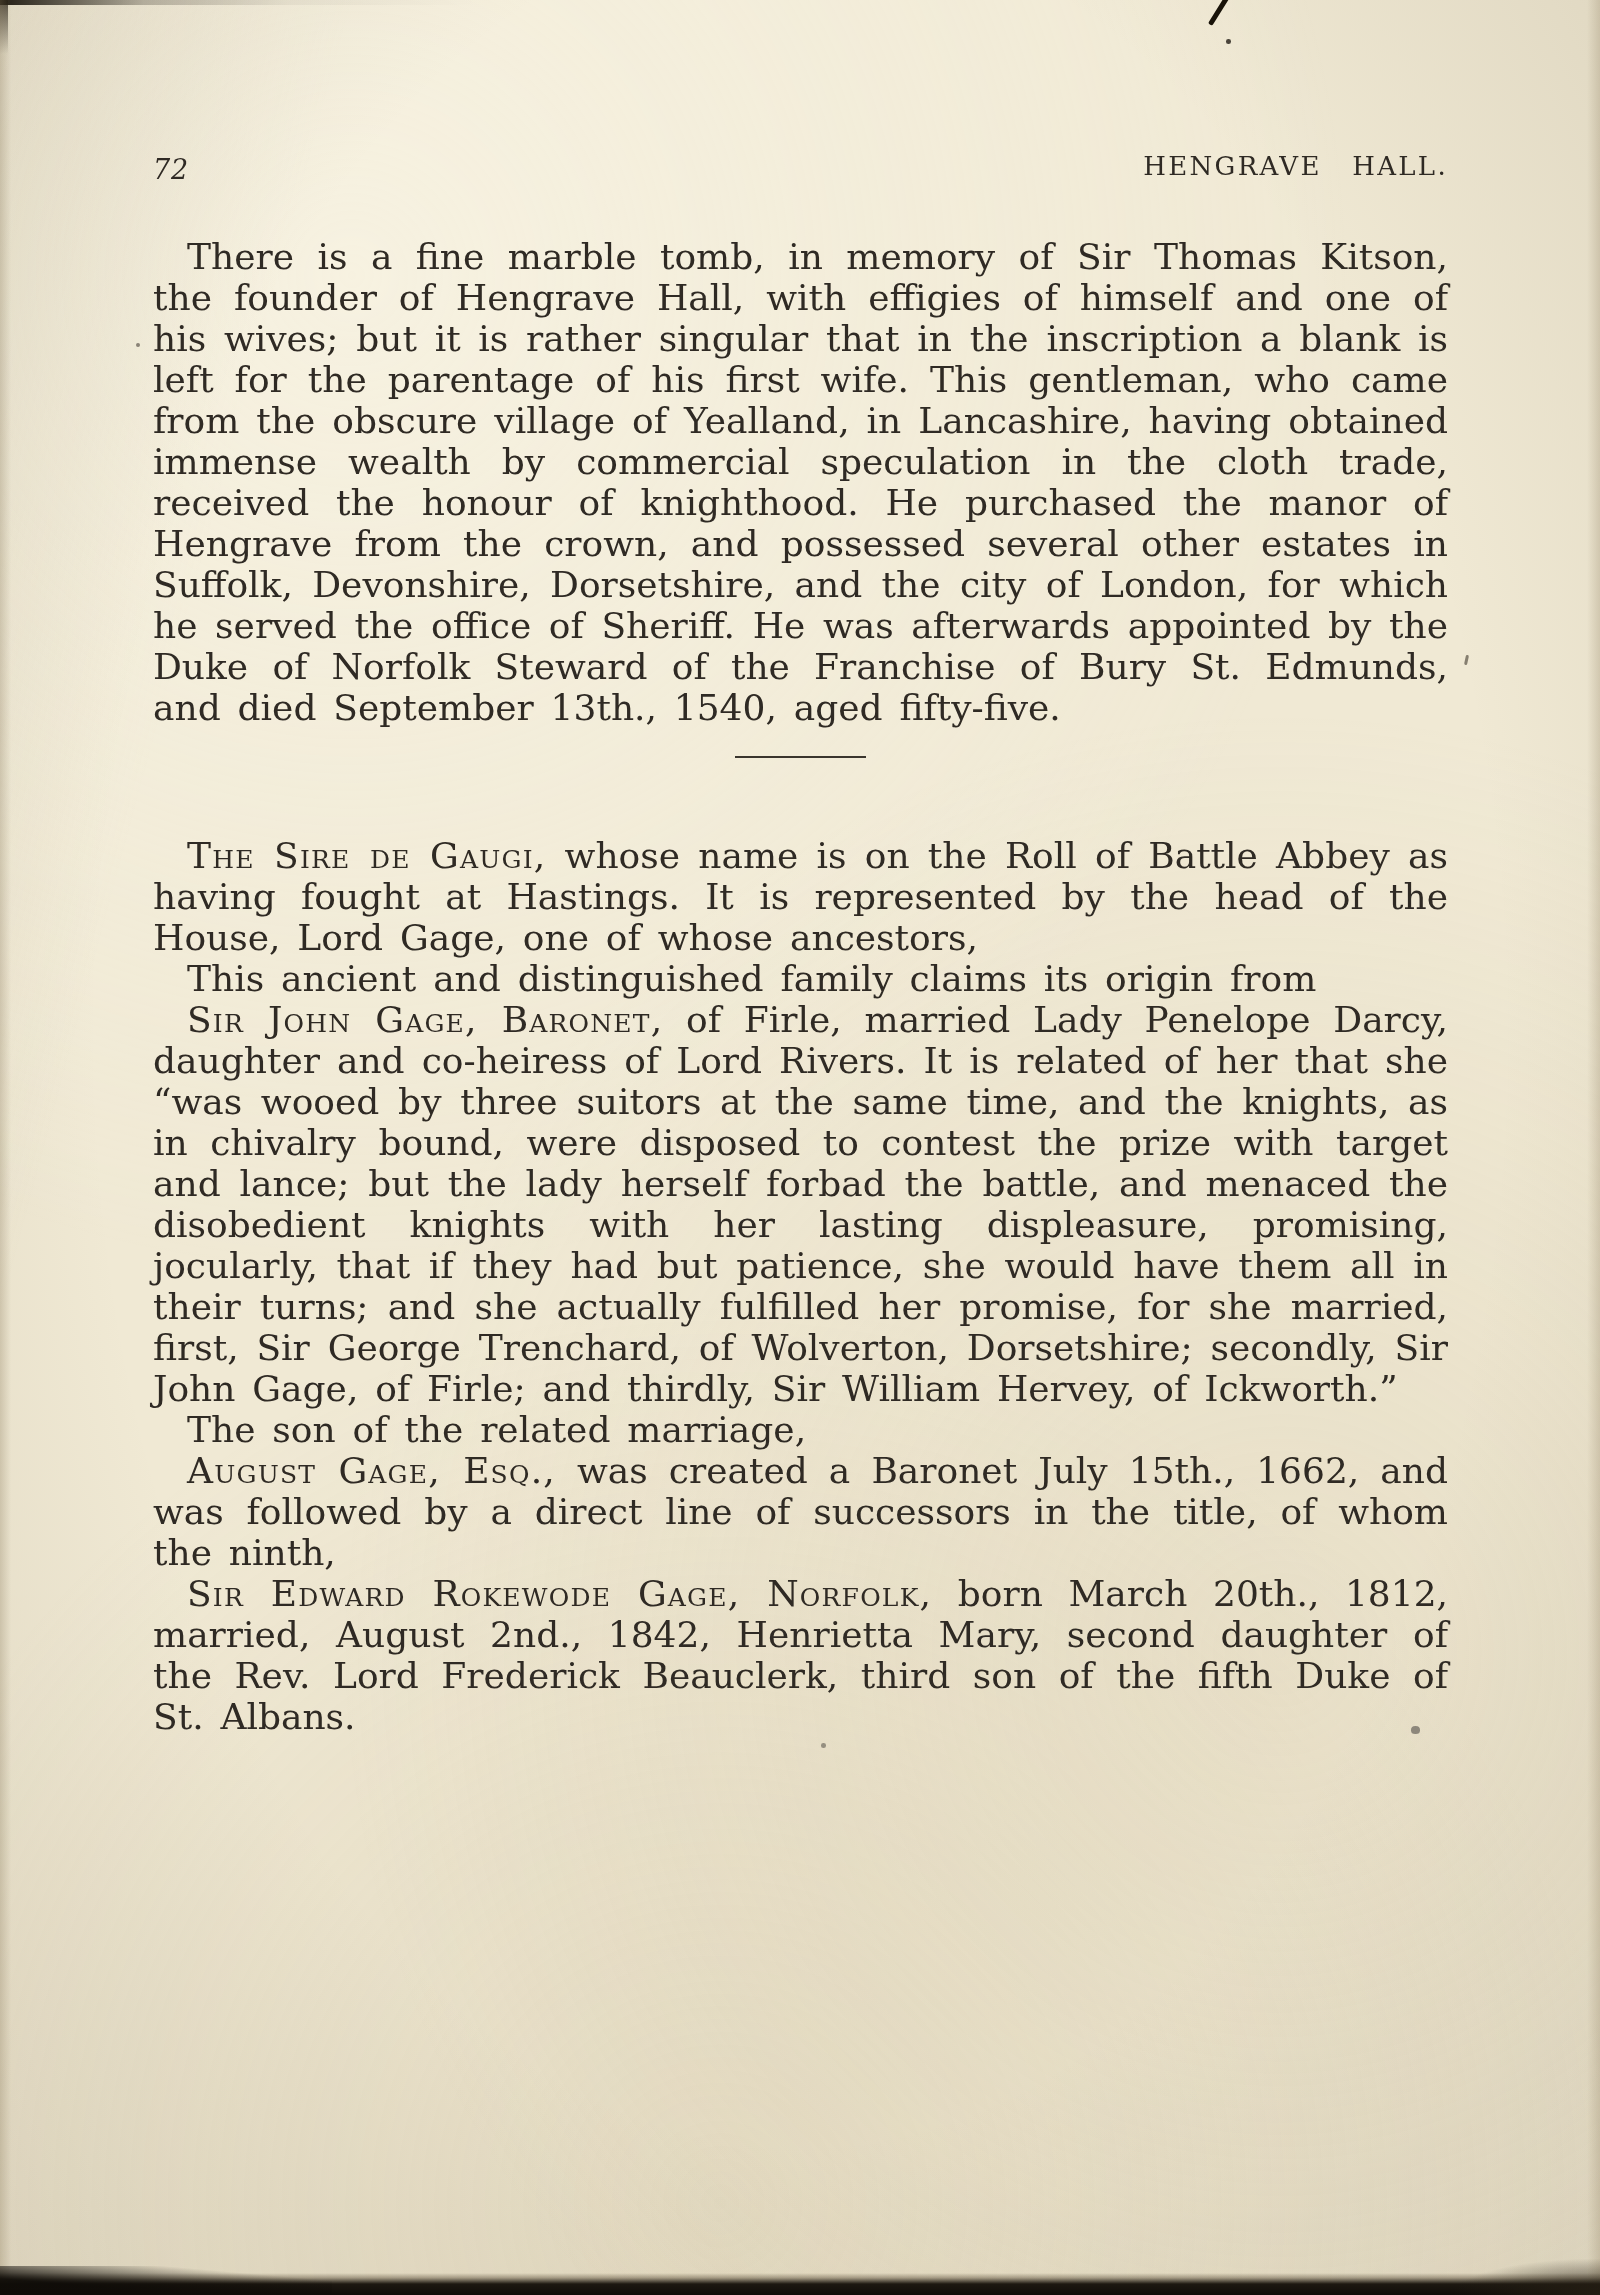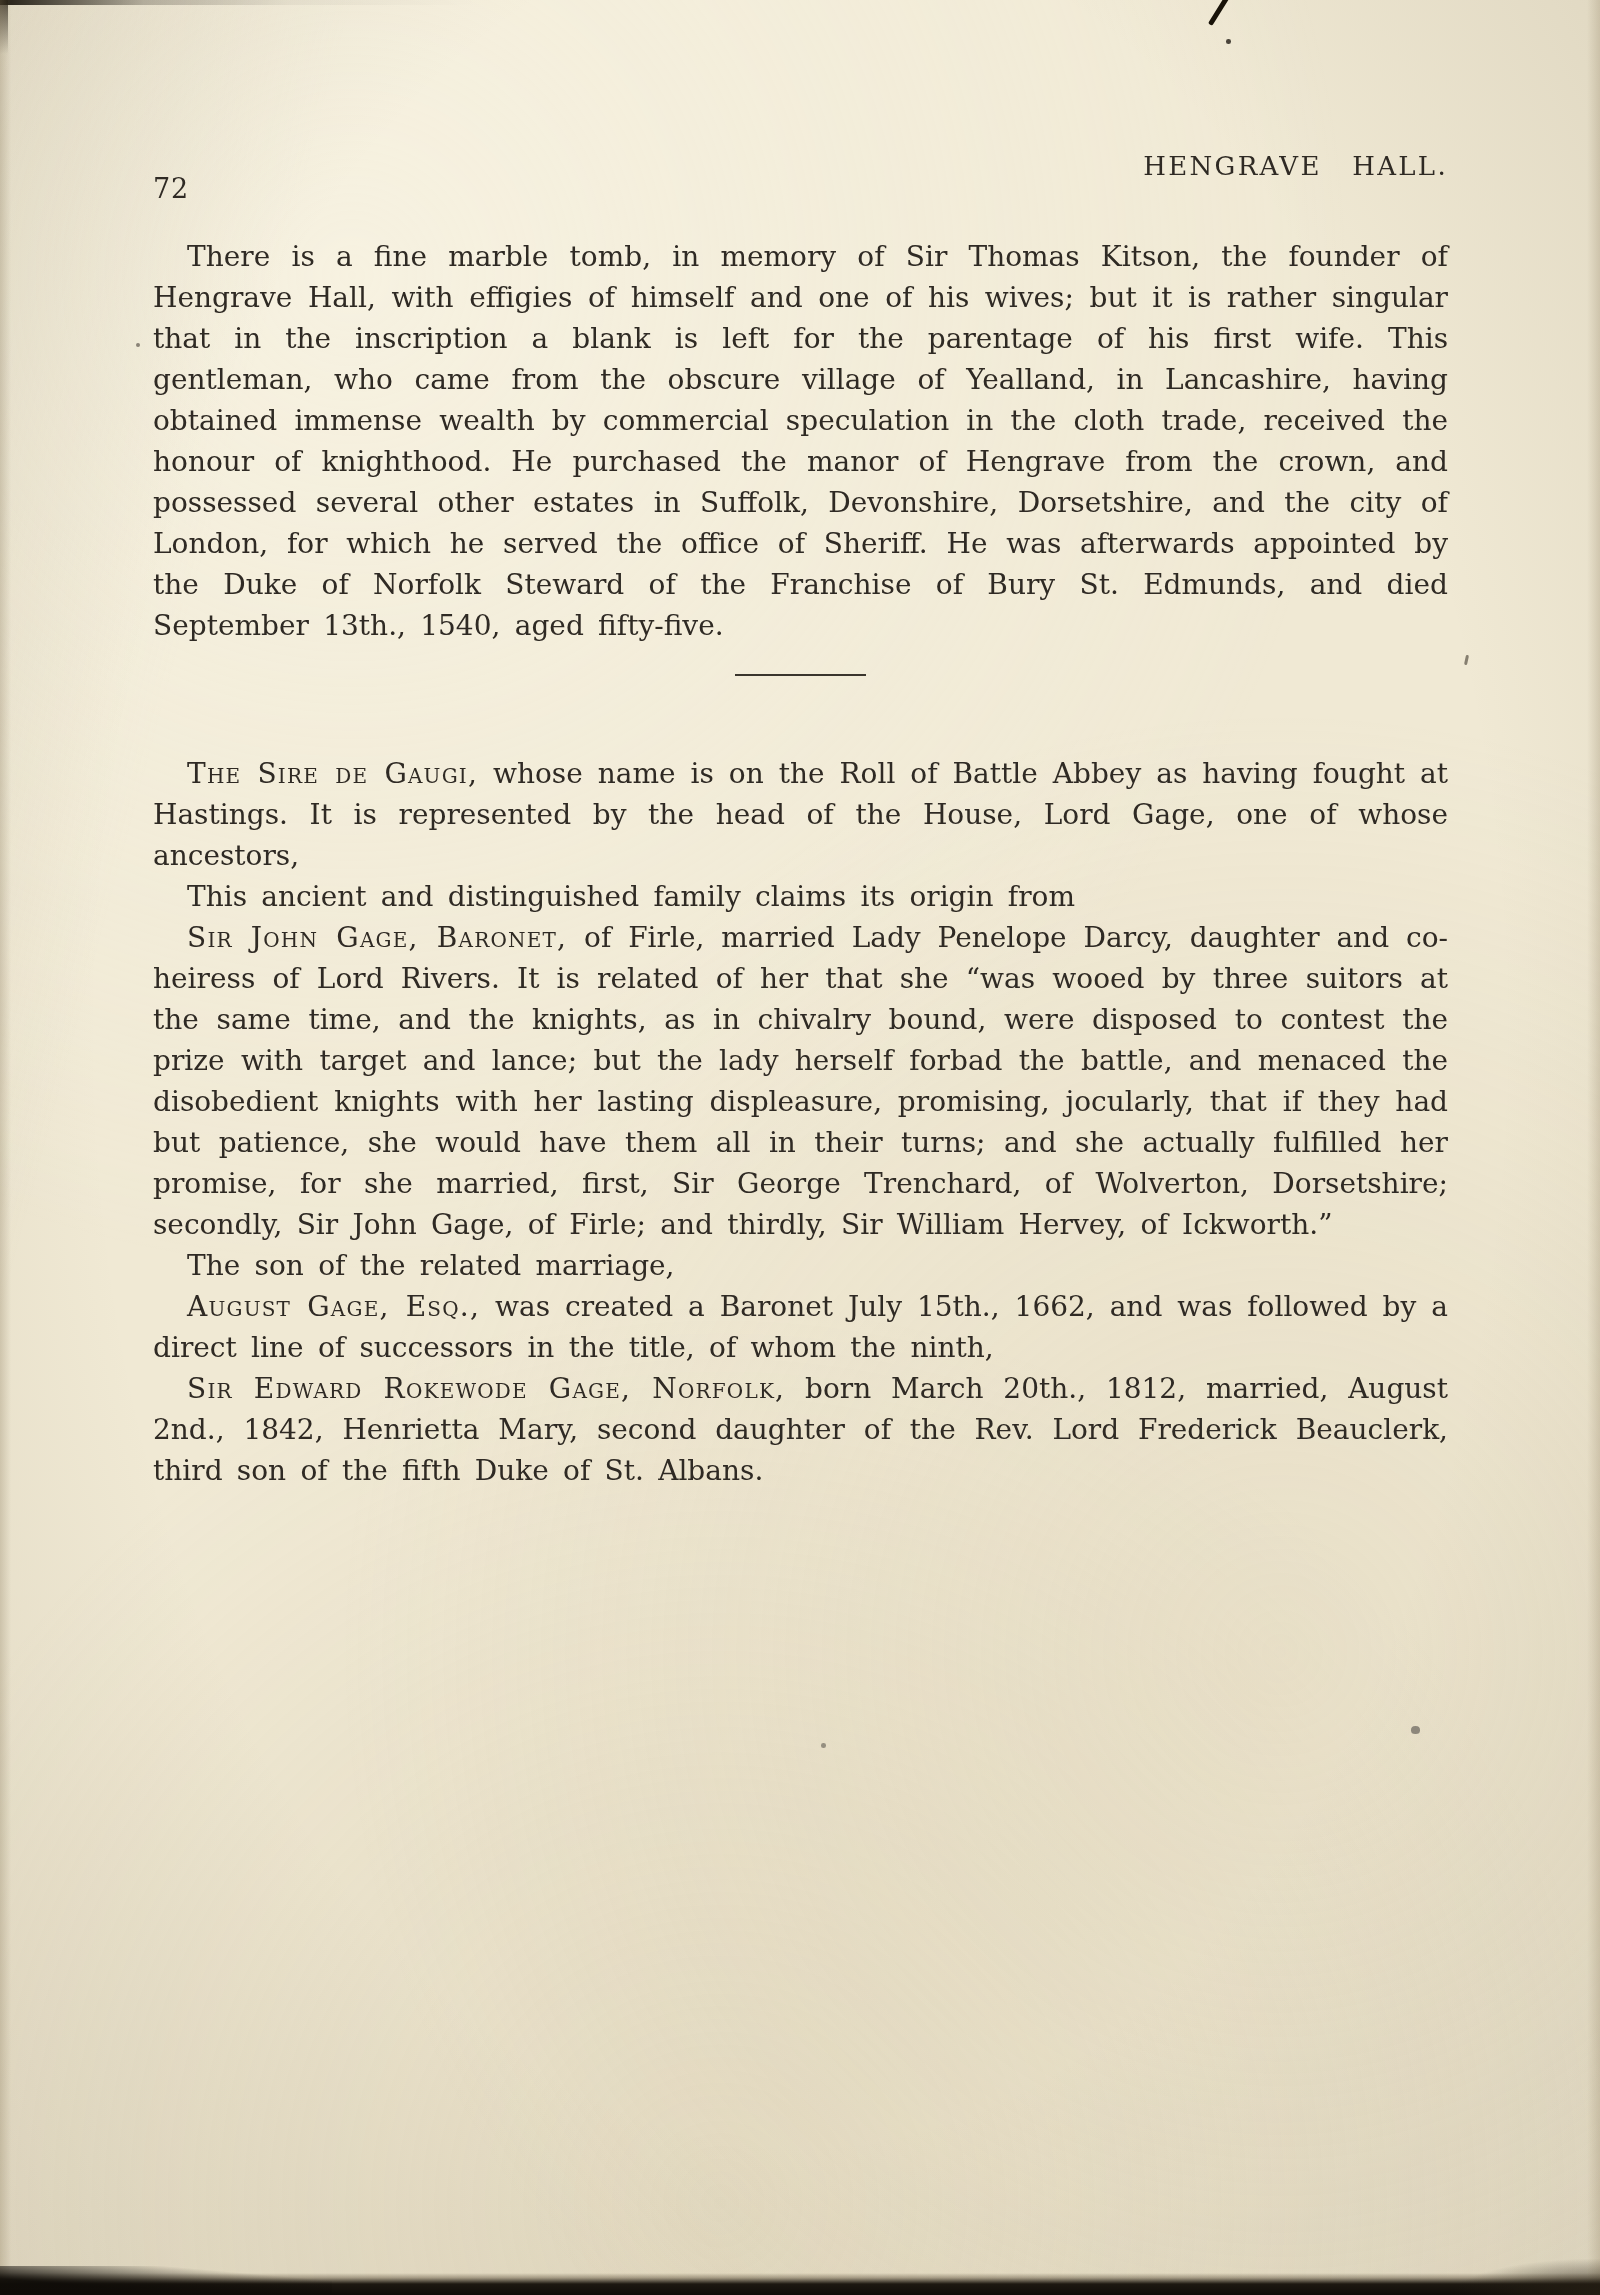--- a/index.html
+++ b/index.html
@@ -71,33 +71,33 @@
     left: 153px;
     top: 151px;
     width: 1295px;
   }
   .page-header {
     position: relative;
     height: 43px;
     margin-bottom: 42px;
   }
   .page-number {
-    position: absolute; left: 0; top: 22px;
-    font-size: 27px; letter-spacing: 0.8px;
+    position: absolute; left: 0; top: 3px;
+    font-size: 27px; letter-spacing: 0.8px; font-style: italic;
   }
   .running-title {
     display: block;
     text-align: right;
     font-size: 26px;
     letter-spacing: 2.3px;
     word-spacing: 20px;
   }
   .para {
     margin: 0;
-    font-size: 28px;
+    font-size: 36px;
     line-height: 41px;
     text-align: justify;
     text-indent: 34px;
     word-spacing: 5.4px;
   }
   .sc {
     font-variant: small-caps;
     letter-spacing: 1.2px;
   }
   .separator {

